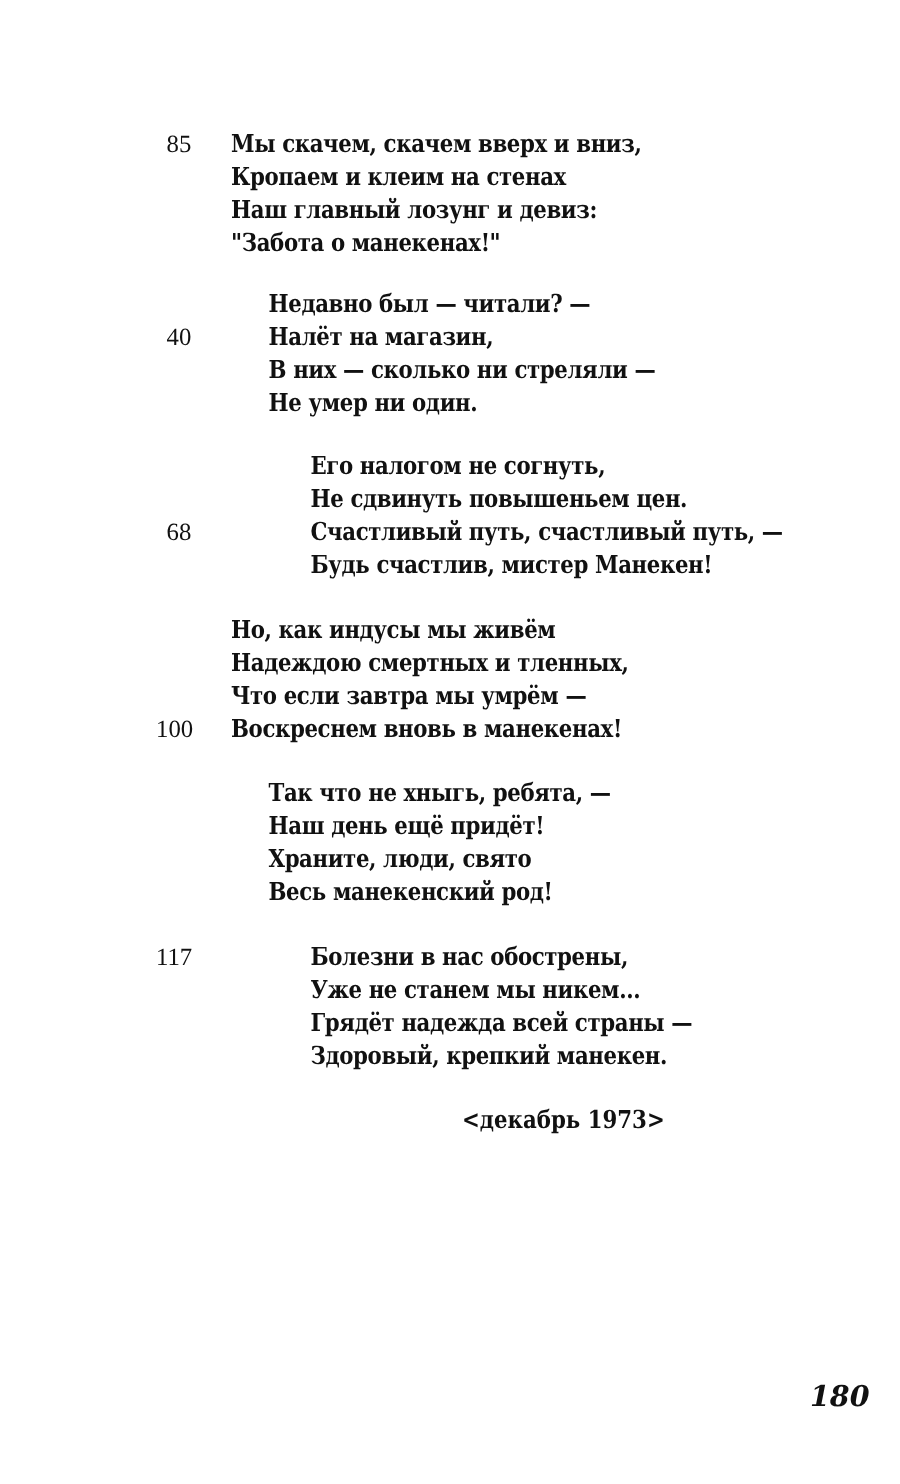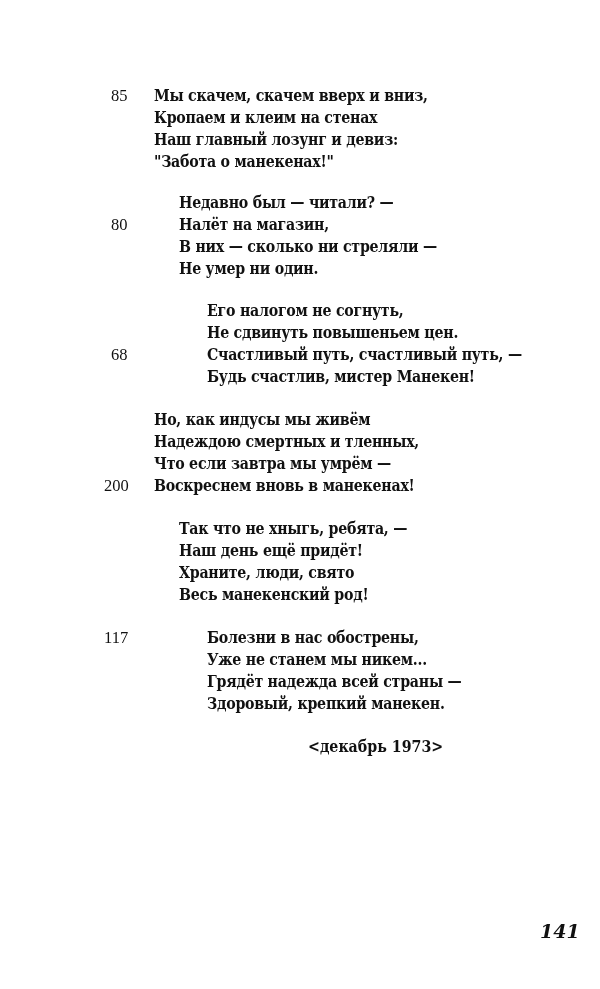--- a/index.html
+++ b/index.html
@@ -68,53 +68,53 @@
   <div>
     <span class="lineno" style="top:85px">85</span>
     <div class="line" style="left:118px; top:85px">Мы скачем, скачем вверх и вниз,</div>
     <div class="line" style="left:118px; top:107px">Кропаем и клеим на стенах</div>
     <div class="line" style="left:118px; top:129px">Наш главный лозунг и девиз:</div>
     <div class="line" style="left:118px; top:151px">"Забота о манекенах!"</div>
   </div>
 
   <div>
     <div class="line" style="left:143px; top:192px">Недавно был — читали? —</div>
-    <span class="lineno" style="top:214px">80</span>
+    <span class="lineno" style="top:214px">40</span>
     <div class="line" style="left:143px; top:214px">Налёт на магазин,</div>
     <div class="line" style="left:143px; top:236px">В них — сколько ни стреляли —</div>
     <div class="line" style="left:143px; top:258px">Не умер ни один.</div>
   </div>
 
   <div>
     <div class="line" style="left:171px; top:300px">Его налогом не согнуть,</div>
     <div class="line" style="left:171px; top:322px">Не сдвинуть повышеньем цен.</div>
     <span class="lineno" style="top:344px">68</span>
     <div class="line" style="left:171px; top:344px">Счастливый путь, счастливый путь, —</div>
     <div class="line" style="left:171px; top:366px">Будь счастлив, мистер Манекен!</div>
   </div>
 
   <div>
     <div class="line" style="left:118px; top:409px">Но, как индусы мы живём</div>
     <div class="line" style="left:118px; top:431px">Надеждою смертных и тленных,</div>
     <div class="line" style="left:118px; top:453px">Что если завтра мы умрём —</div>
-    <span class="lineno" style="top:475px; left:68px">200</span>
+    <span class="lineno" style="top:475px; left:68px">100</span>
     <div class="line" style="left:118px; top:475px">Воскреснем вновь в манекенах!</div>
   </div>
 
   <div>
     <div class="line" style="left:143px; top:518px">Так что не хныгь, ребята, —</div>
     <div class="line" style="left:143px; top:540px">Наш день ещё придёт!</div>
     <div class="line" style="left:143px; top:562px">Храните, люди, свято</div>
     <div class="line" style="left:143px; top:584px">Весь манекенский род!</div>
   </div>
 
   <div>
     <span class="lineno" style="top:627px; left:68px">117</span>
     <div class="line" style="left:171px; top:627px">Болезни в нас обострены,</div>
     <div class="line" style="left:171px; top:649px">Уже не станем мы никем...</div>
     <div class="line" style="left:171px; top:671px">Грядёт надежда всей страны —</div>
     <div class="line" style="left:171px; top:693px">Здоровый, крепкий манекен.</div>
   </div>
 
   <div class="date">&lt;декабрь 1973&gt;</div>
 
-  <div class="page-number">141</div>
+  <div class="page-number">180</div>
 </div>
 
 </body></html>

